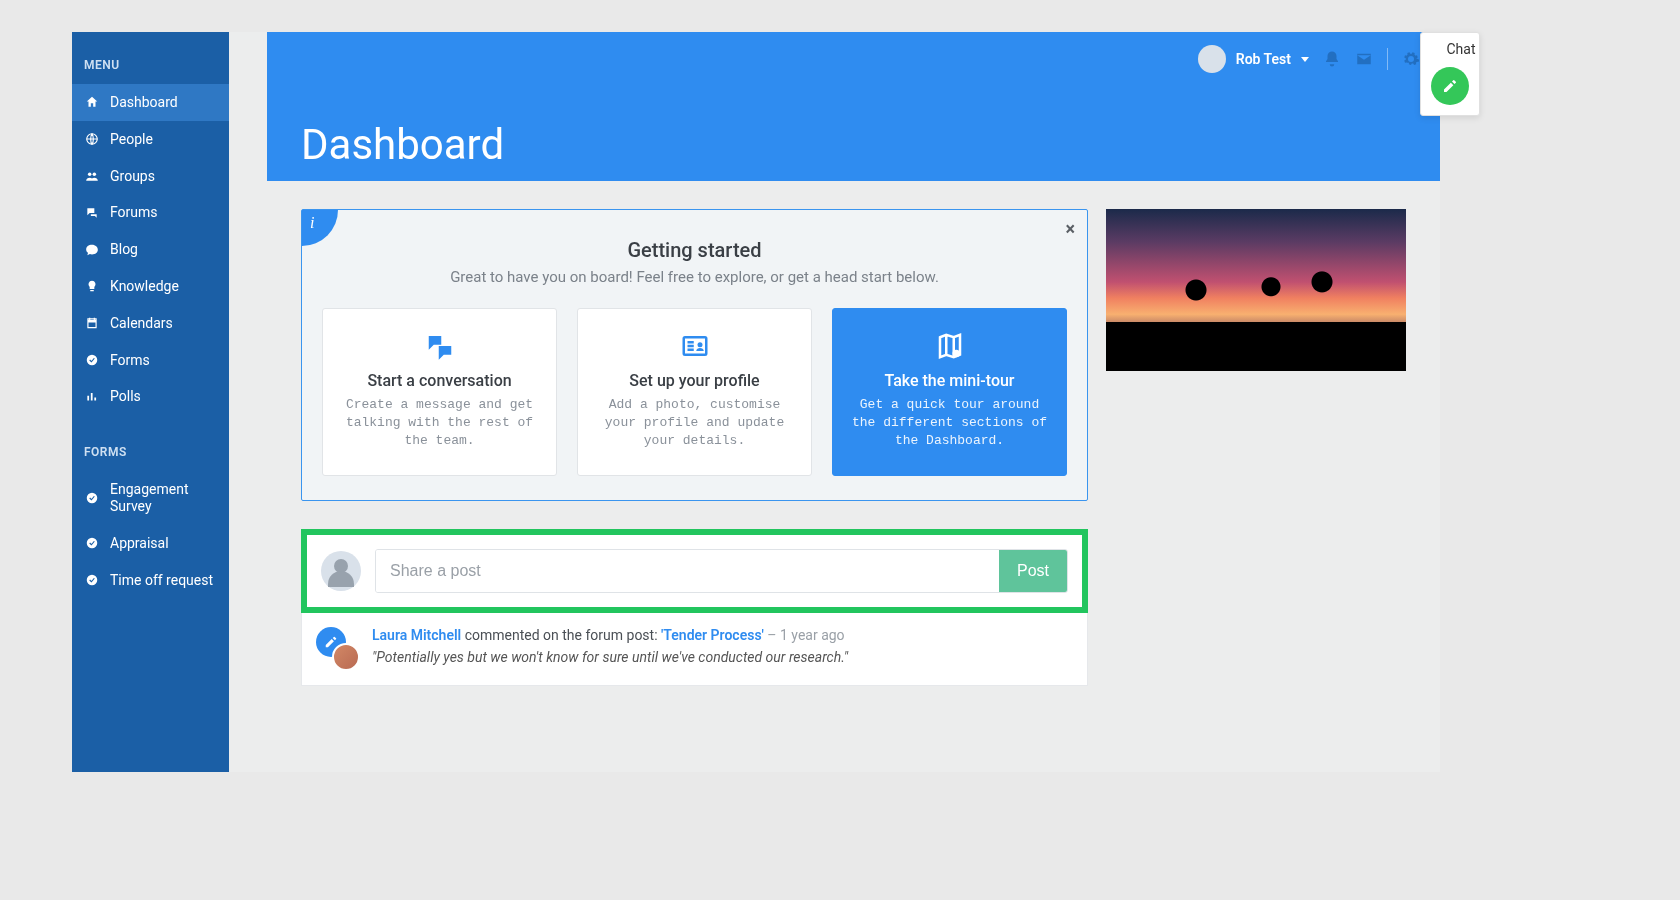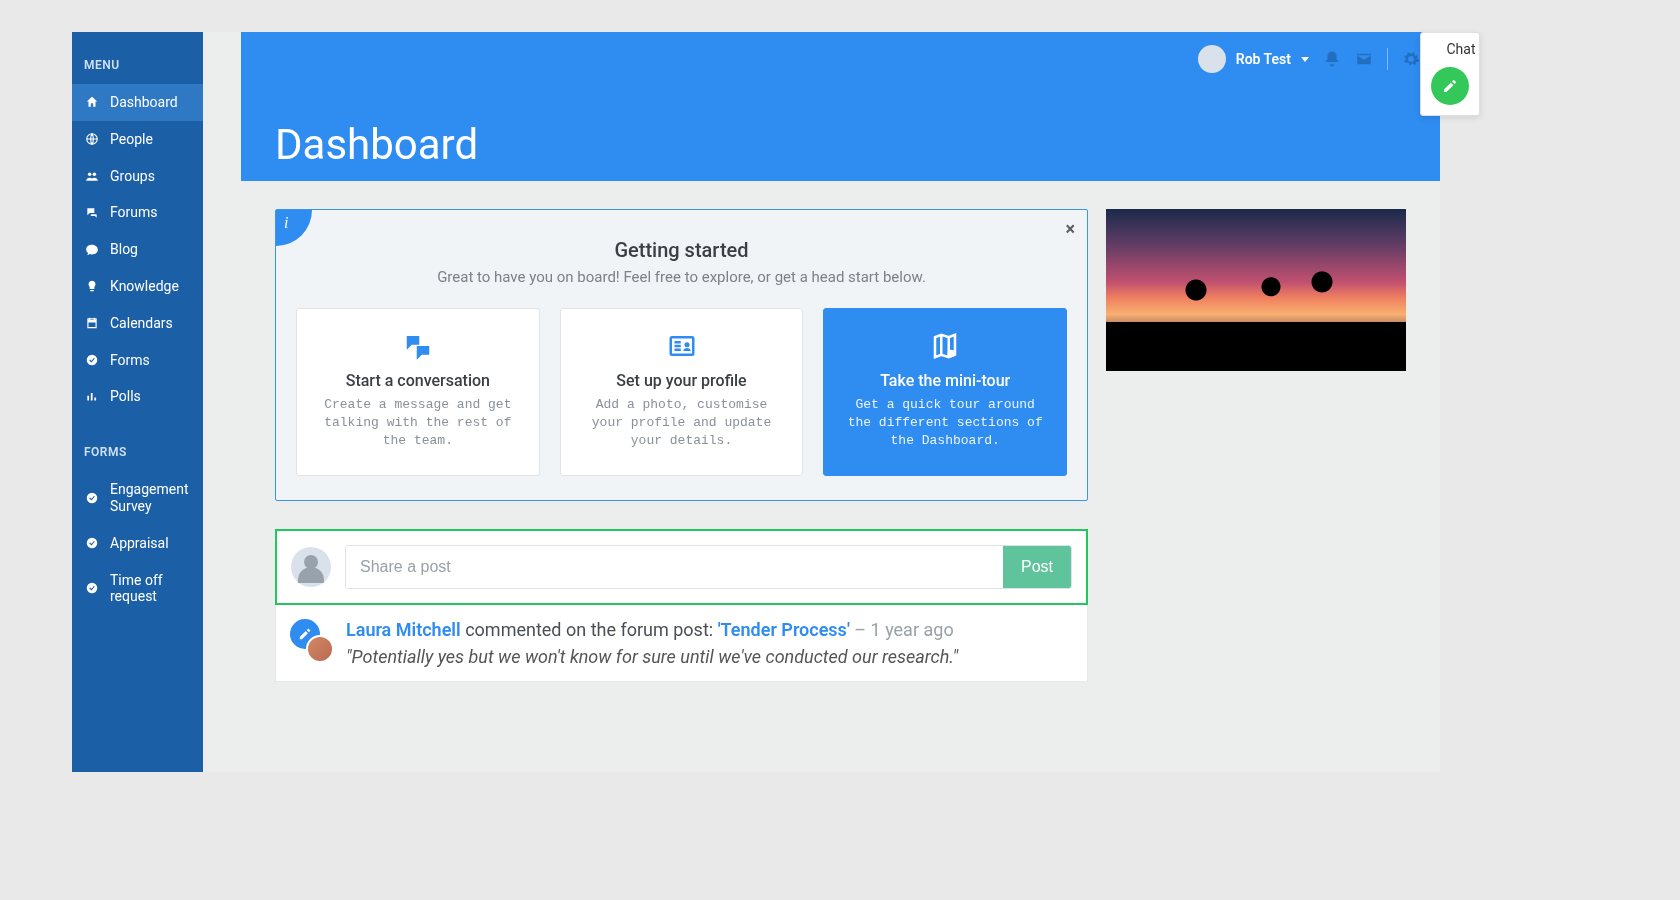--- a/index.html
+++ b/index.html
@@ -16,21 +16,21 @@
     top: 32px;
     left: 72px;
     width: 1368px;
     height: 740px;
     background: #eceded;
     display: flex;
     overflow: hidden;
   }
   
   .sidebar {
-    width: 131px;
+    width: 157px;
     background: #1b5fa6;
     color: #fff;
     flex-shrink: 0;
     padding-top: 18px;
     font-size: 14px;
   }
   .sidebar-header {
     padding: 8px 12px 12px 12px;
     font-size: 12px;
     font-weight: 600;
@@ -189,21 +189,21 @@
   .gs-card.active .card-icon svg { fill: #fff; }
   .gs-card .card-title { font-size: 16px; font-weight: 500; margin-bottom: 6px; }
   .gs-card .card-desc { font-size: 13px; line-height: 1.4; font-family: Liberation Mono, monospace; }
   .gs-card:not(.active) .card-title { color: #3a3f45; }
   .gs-card:not(.active) .card-desc { color: #8a919a; }
   .gs-card.active .card-desc { color: rgba(255,255,255,0.9); }
 
   
   .share-panel {
     background: #fff;
-    border: 2px solid #22c55e;
+    border: 6px solid #22c55e;
     margin-top: 28px;
     padding: 14px 14px;
     display: flex;
     align-items: center;
     gap: 14px;
   }
   .avatar-md {
     width: 40px; height: 40px; border-radius: 50%;
     background: #d9e1ea;
     flex-shrink: 0;
@@ -249,21 +249,21 @@
     width: 30px; height: 30px; border-radius: 50%;
     background: #2f8cf0; display: flex; align-items:center; justify-content:center;
   }
   .feed-badge .edit-circle svg { fill:#fff; width:14px; height:14px; }
   .feed-badge .author-avatar {
     position: absolute; bottom: 0; right: 0;
     width: 28px; height: 28px; border-radius: 50%;
     background: linear-gradient(135deg,#d28866,#b96a52);
     border: 2px solid #fff;
   }
-  .feed-body { flex:1; font-size: 18px; color:#4a4f55; }
+  .feed-body { flex:1; font-size: 14px; color:#4a4f55; }
   .feed-line1 { margin-bottom: 6px; }
   .feed-line1 .author-name { color:#2f8cf0; font-weight:600; }
   .feed-line1 .post-link { color:#2f8cf0; font-weight:600; }
   .feed-line1 .ago { color:#9aa0a7; }
   .feed-quote { font-style: italic; color:#555; }
 
   
   .right-image {
     width: 100%;
     height: 162px;

